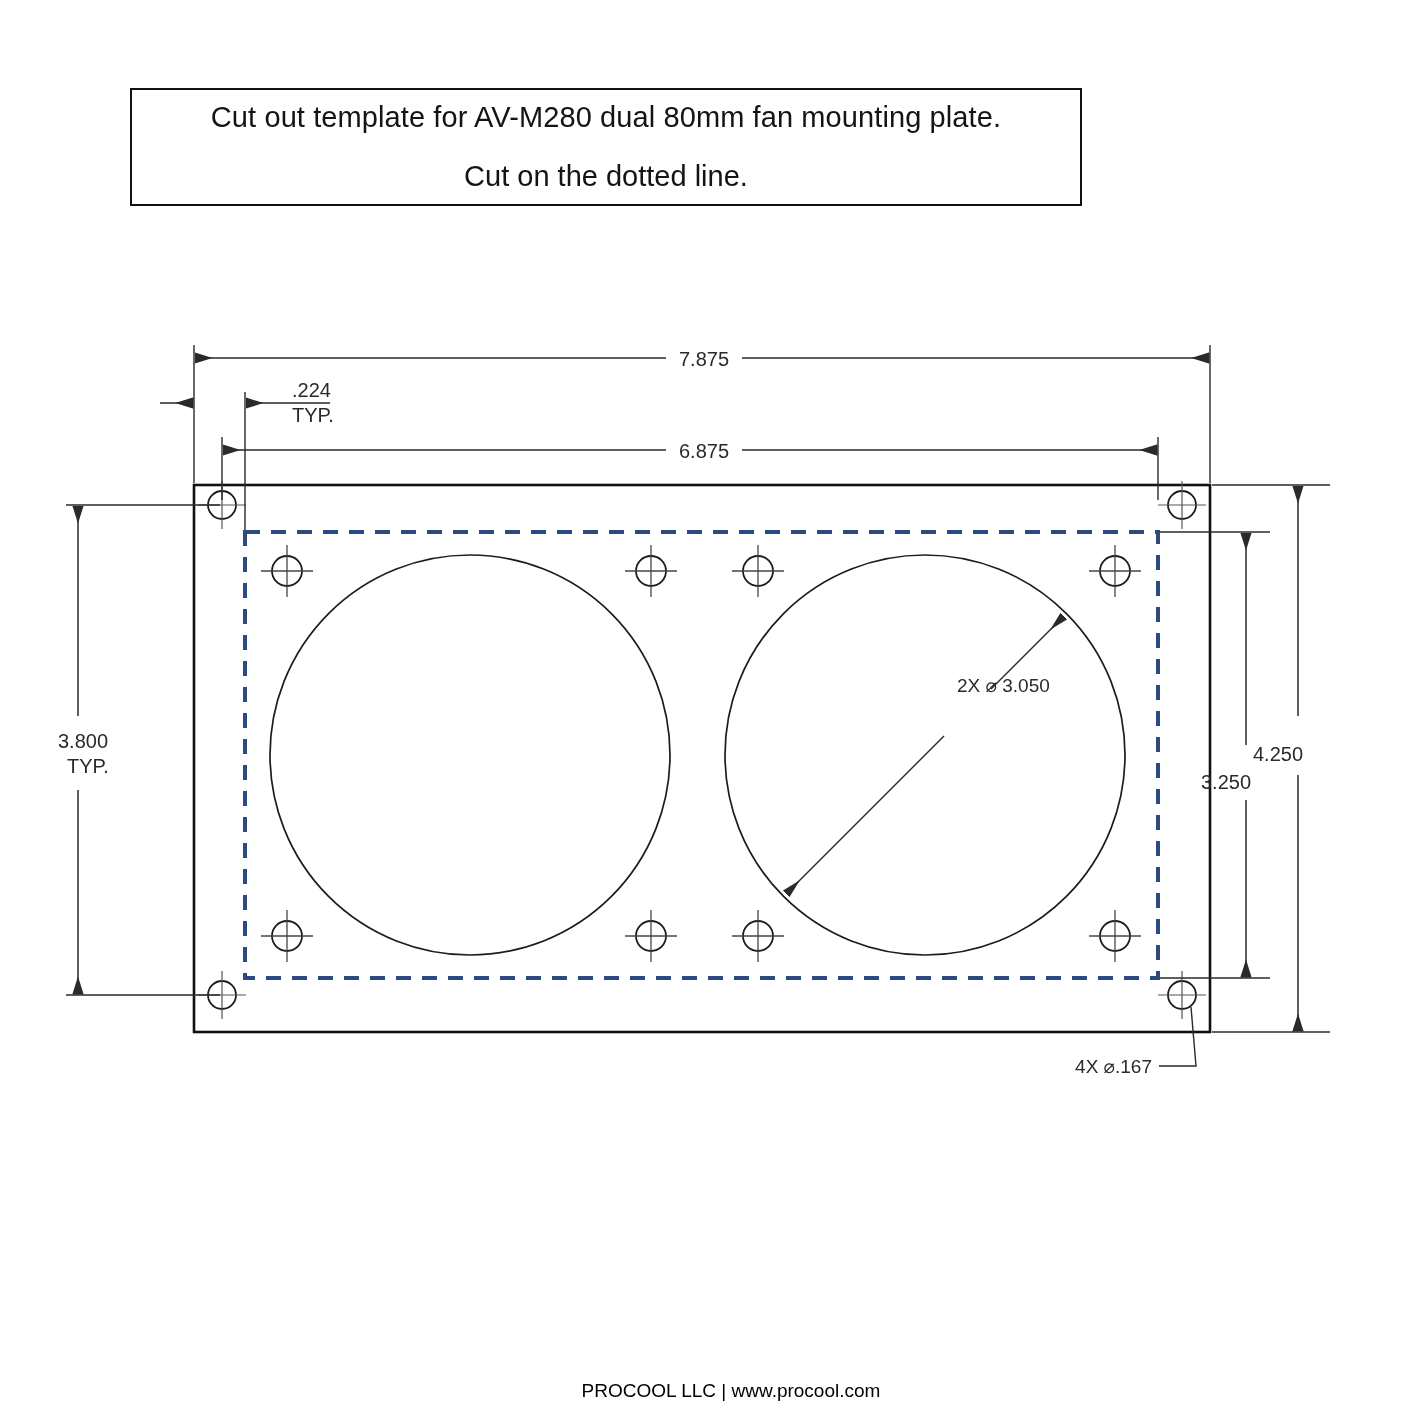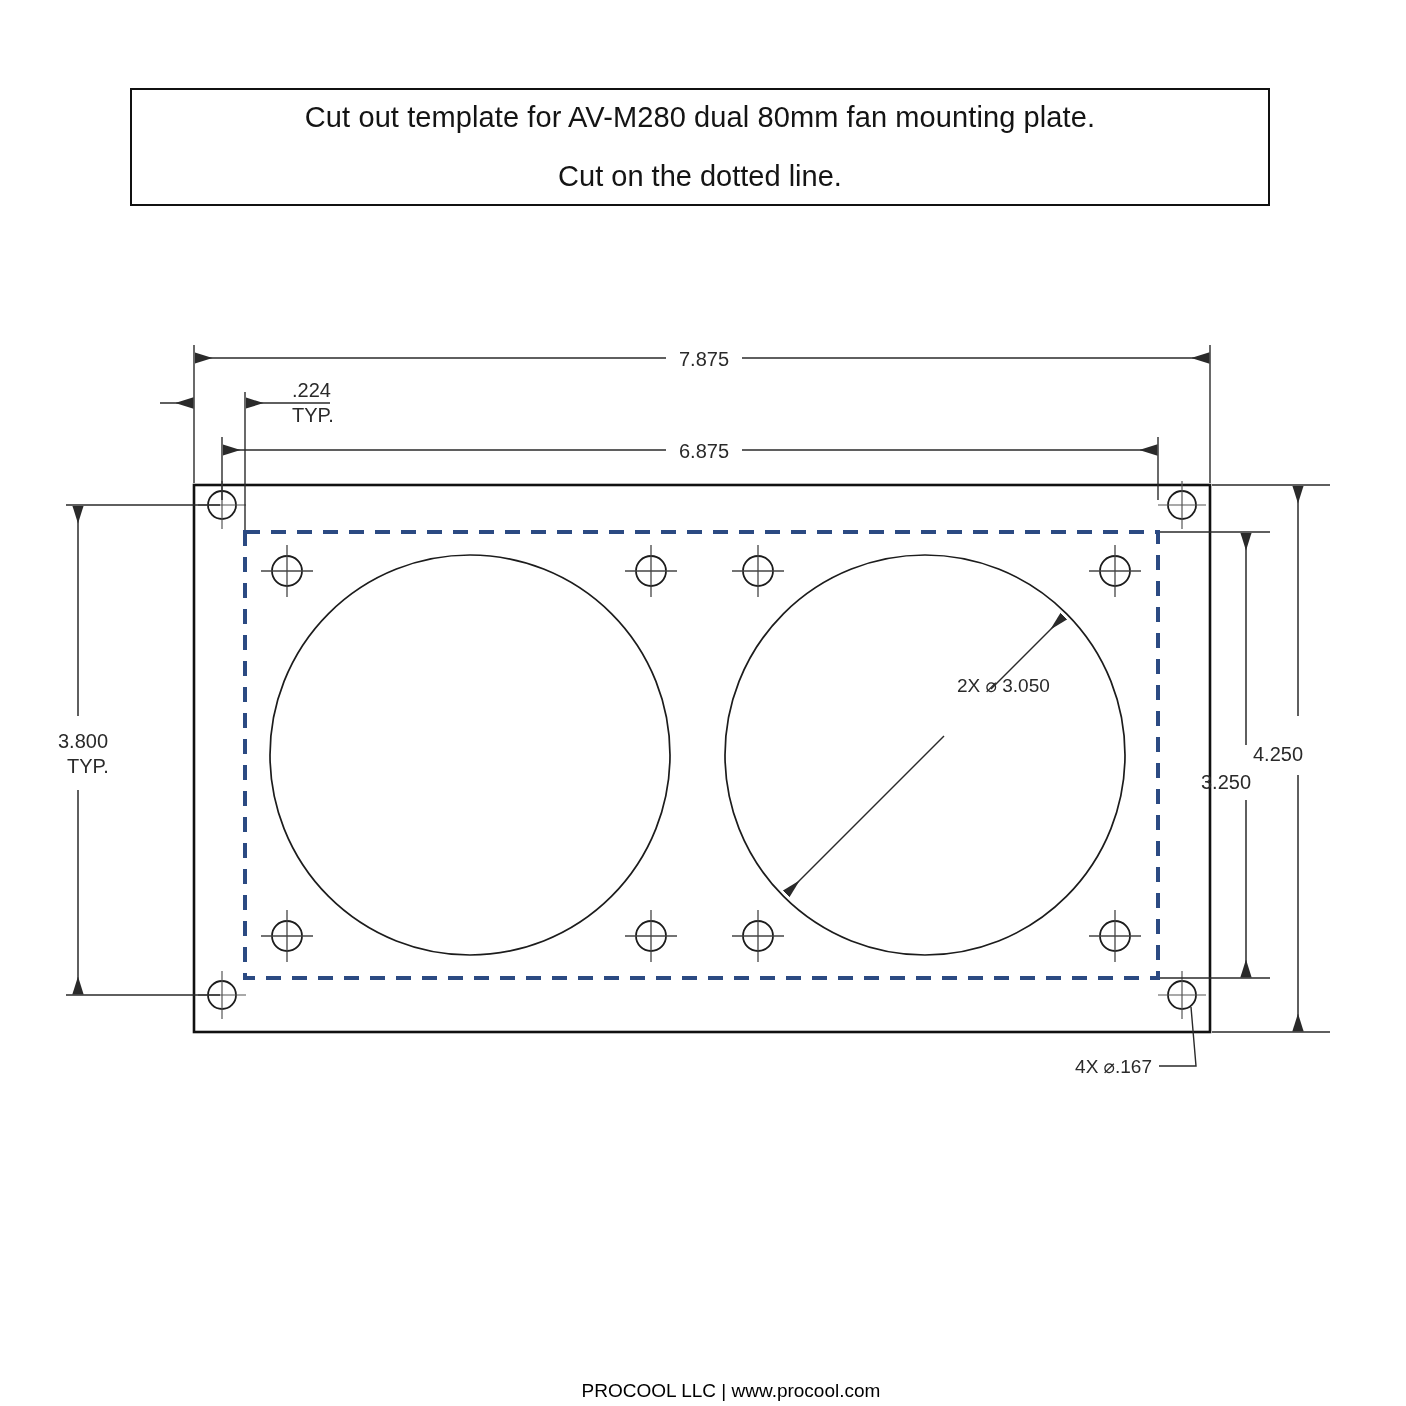--- a/index.html
+++ b/index.html
@@ -8,21 +8,21 @@
     width:1406px;height:1406px;
     font-family:"Liberation Sans", sans-serif;
     color:#1a1a1a;
     position:relative;
     overflow:hidden;
   }
   #sheet{position:absolute;inset:0;width:1406px;height:1406px;}
   .titlebox{
     position:absolute;
     left:130px;top:88px;
-    width:1140px;height:118px;
+    width:952px;height:118px;
     border:2.5px solid #111111;
     background:#ffffff;
     box-sizing:border-box;
     display:flex;flex-direction:column;
     align-items:center;justify-content:center;
     gap:26px;
   }
   .titleline1{
     font-size:29px;
     letter-spacing:0.1px;

